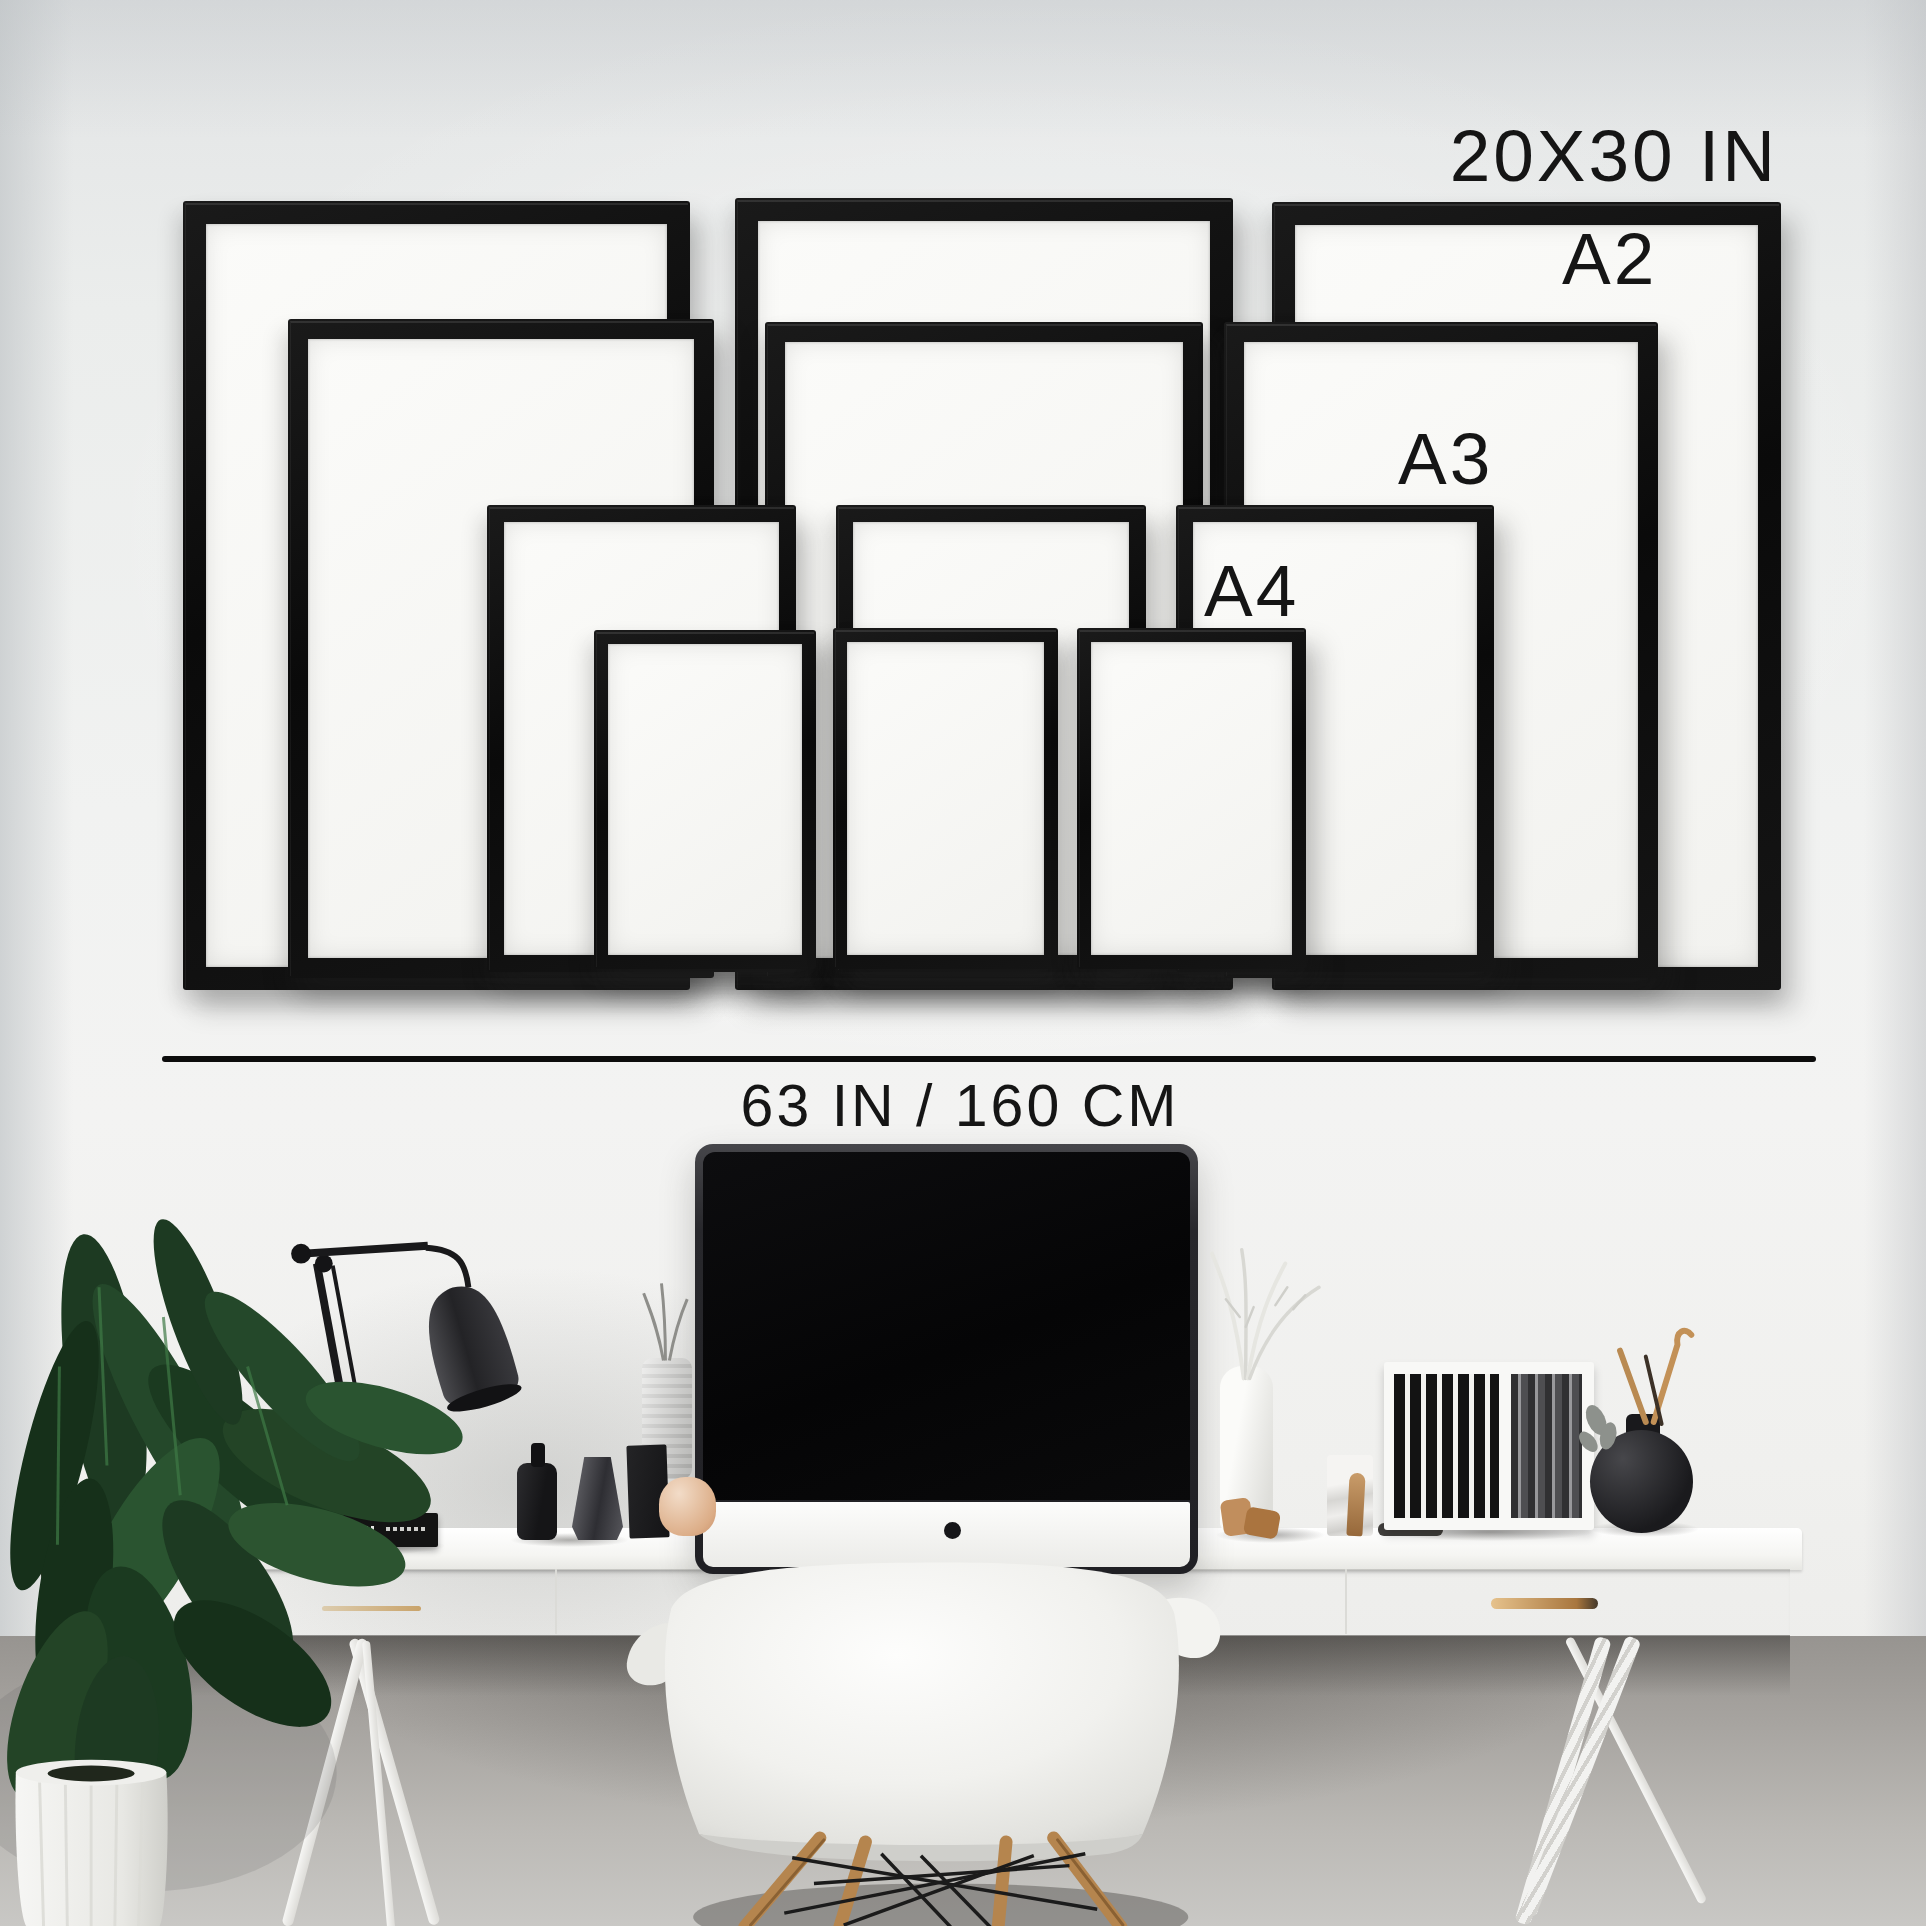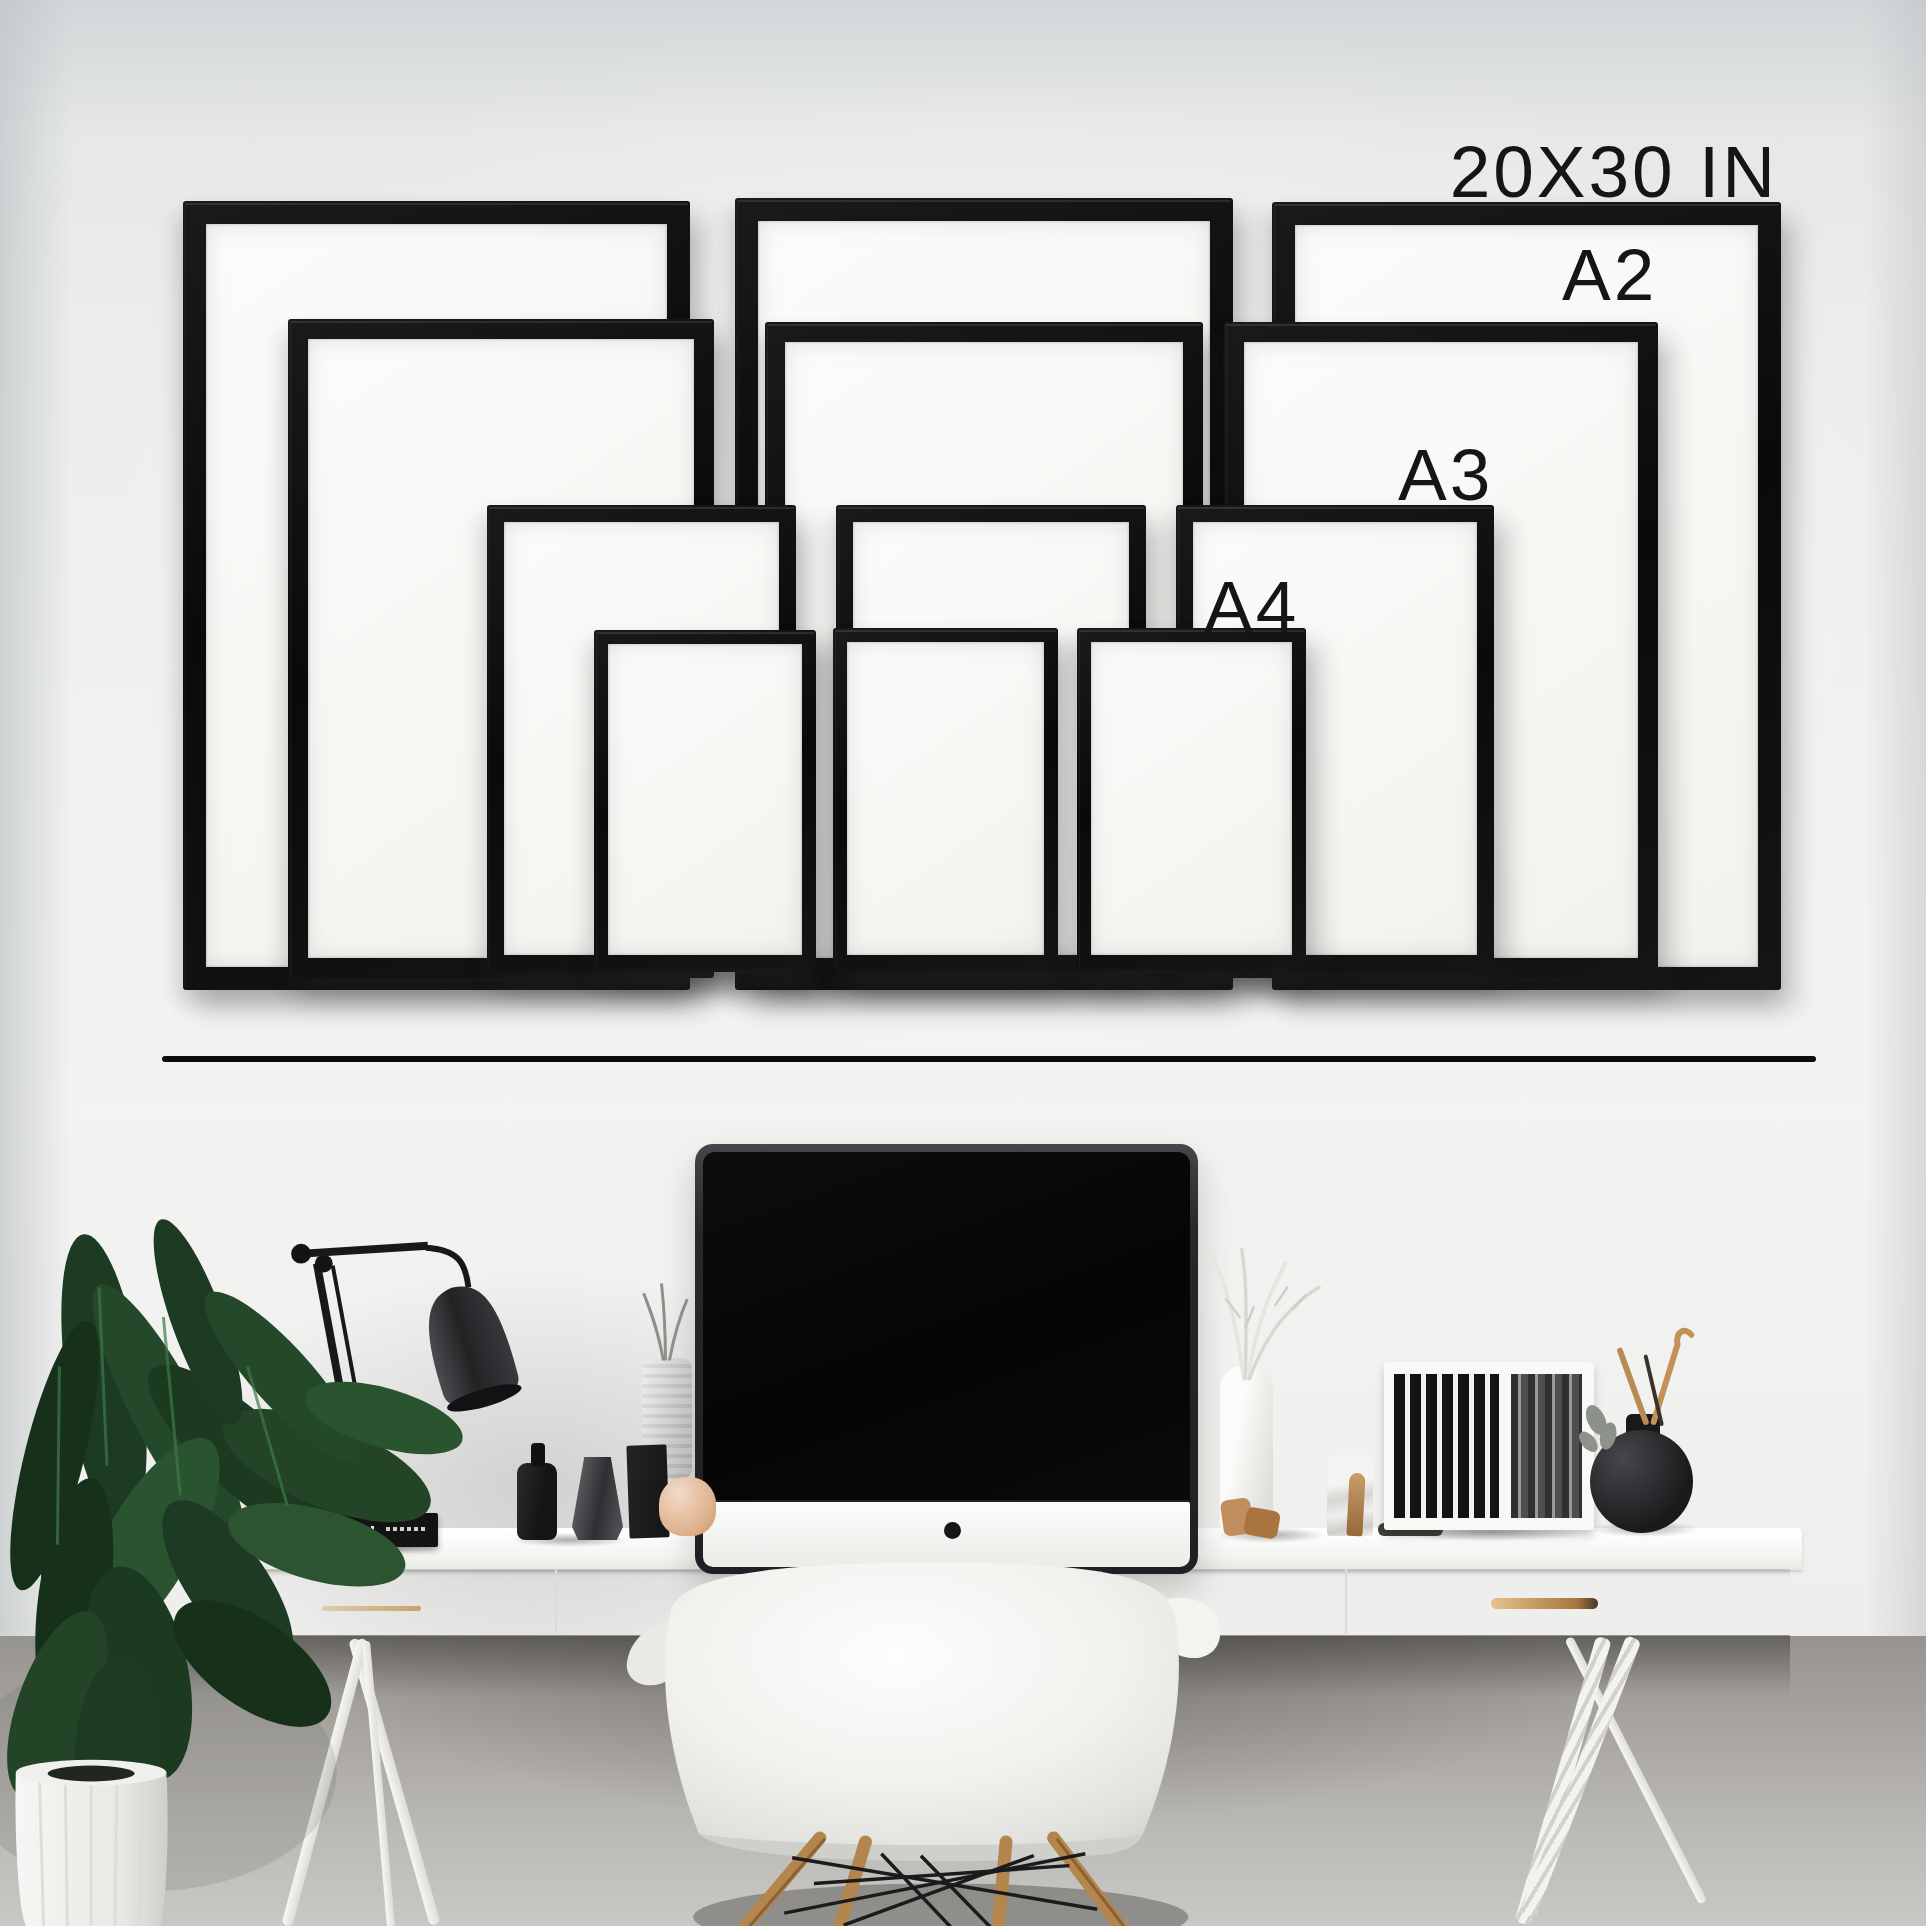--- a/index.html
+++ b/index.html
@@ -16,21 +16,21 @@
   .frame .matte{position:absolute;background:linear-gradient(145deg,#fbfbf9,#f2f2ef);
          box-shadow:inset 0 0 24px rgba(0,0,0,.10), inset 0 0 3px rgba(0,0,0,.25);}
   .frame::after{content:"";position:absolute;inset:2px;border-top:2px solid rgba(255,255,255,.10);
          border-left:1px solid rgba(255,255,255,.05);pointer-events:none;}
   .f-l  .matte{inset:23px;}
   .f-a2 .matte{inset:20px;}
   .f-a3 .matte{inset:17px;}
   .f-a4 .matte{inset:14px;}
   
   .size-label{position:absolute;color:#151515;font-weight:300;letter-spacing:3px;
-              font-size:73px;line-height:1;white-space:nowrap;z-index:7;margin-top:16px;}
+              font-size:73px;line-height:1;white-space:nowrap;z-index:7;}
   .divider{position:absolute;left:162px;top:1056px;width:1654px;height:6px;background:#0c0c0c;
            border-radius:3px;z-index:7;}
   .width-label{position:absolute;left:366px;top:1077px;width:1188px;text-align:center;
                color:#151515;font-weight:300;font-size:59px;letter-spacing:3px;line-height:1;z-index:7;}
   
   .floor{position:absolute;left:0;top:1636px;width:1927px;height:291px;
          background:
            radial-gradient(891px 257px at 50% 0%, rgba(55,52,48,.42), rgba(55,52,48,0) 75%),
            linear-gradient(180deg,#979490 0%,#a7a4a0 30%,#bcbab6 68%,#c9c8c5 100%);}
   .desk-shadow{position:absolute;left:139px;top:1635px;width:1651px;height:61px;
@@ -152,20 +152,21 @@
   <div class="frame f-a4" style="left:1077px;top:628px;width:229px;height:341px;z-index:4;">
       <div class="matte"></div>
     </div>
 
   <div class="size-label" style="top:119px;right:149px;">20X30 IN</div>
   <div class="size-label" style="left:1562px;top:222px;">A2</div>
   <div class="size-label" style="left:1398px;top:422px;">A3</div>
   <div class="size-label" style="left:1204px;top:554px;">A4</div>
 
   <div class="divider"></div>
+  <div class="width-label">63 IN / 160 CM</div>
 
   <div class="floor"></div>
   <div class="desk-shadow"></div>
 
   <div class="leg" style="left:348px;top:1639px;width:11px;height:297px;transform:rotate(-16deg);"></div>
   <div class="leg" style="left:358px;top:1639px;width:11px;height:297px;transform:rotate(15deg);"></div>
   <div class="leg" style="left:362px;top:1641px;width:8px;height:292px;transform:rotate(-5deg);"></div>
   <div class="leg" style="left:1564px;top:1638px;width:9px;height:297px;transform:rotate(-27deg);"></div>
   <div class="leg rope" style="left:1596px;top:1638px;width:16px;height:297px;transform:rotate(16deg);"></div>
   <div class="leg rope" style="left:1626px;top:1638px;width:16px;height:297px;transform:rotate(21deg);"></div>

